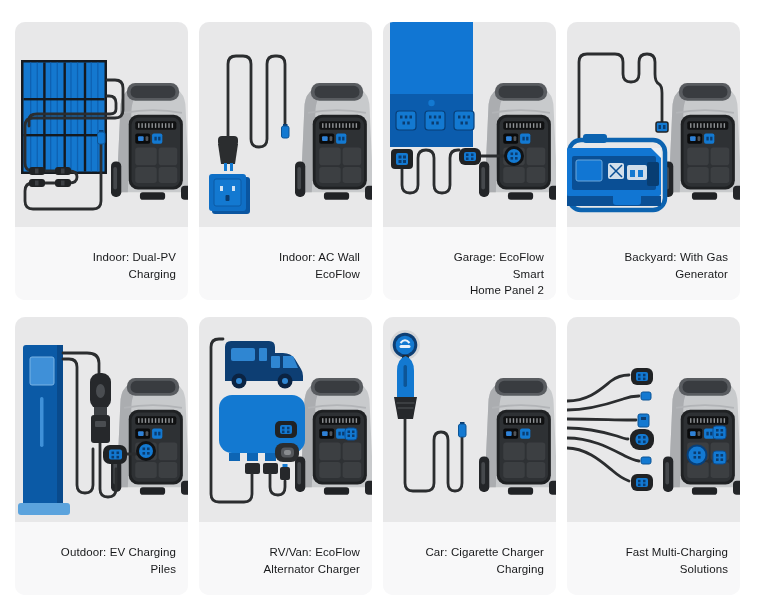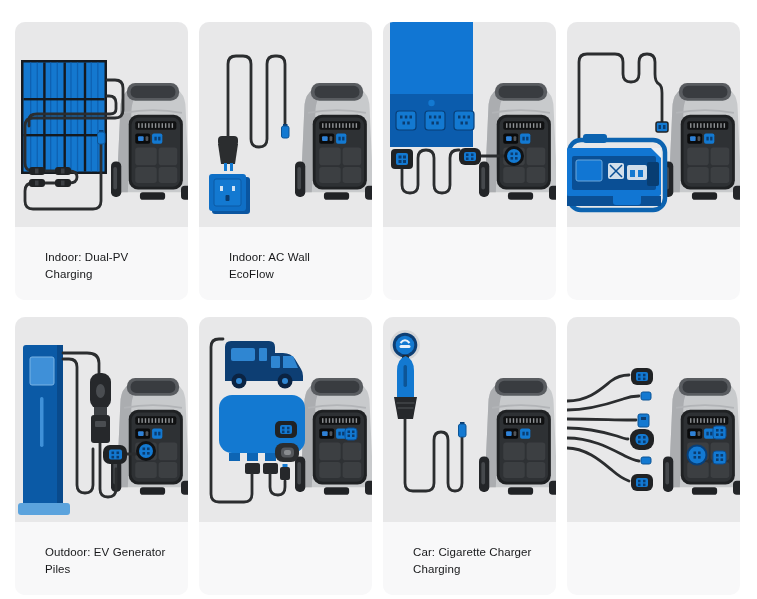--- a/index.html
+++ b/index.html
@@ -1,18 +1,18 @@
 <!DOCTYPE html>
 <html><head>
 <meta charset="utf-8">
 <style>
   html,body{margin:0;padding:0;background:#ffffff;}
   body{width:757px;height:599px;overflow:hidden;font-family:"Liberation Sans","DejaVu Sans",sans-serif;}
   .grid{box-sizing:border-box;padding:22px 15px 0 15px;display:grid;
-        grid-template-columns:repeat(4,173px);grid-auto-rows:278px;column-gap:11px;row-gap:17px;}
+        grid-template-columns:repeat(4,173px);grid-auto-rows:278px;column-gap:11px;row-gap:17px;text-align:right;}
   figure.card{margin:0;border-radius:10px;overflow:hidden;display:flex;flex-direction:column;background:#f8f8f9;}
   .art{height:205px;background:#e8e8e9;flex:none;}
   .art svg{display:block;}
   figcaption.cap{flex:1;box-sizing:border-box;padding:22px 12px 0 30px;background:#f8f8f9;
         font-size:11.5px;line-height:16.5px;font-weight:500;color:#17181a;letter-spacing:.1px;white-space:pre-line;}
   .cable{fill:none;stroke:#2b2d2f;stroke-width:2.8;stroke-linecap:round;stroke-linejoin:round;}
   .dots{fill:#0a3c70;}
 </style>
 </head>
 <body>
@@ -195,20 +195,23 @@
         <g>
           <circle cx="131" cy="134" r="10" fill="#111315"></circle>
           <circle cx="131" cy="134" r="7" fill="#1379d1"></circle>
           <rect x="127.5" y="130.5" width="2.6" height="2.6" class="dots"></rect>
             <rect x="132" y="130.5" width="2.6" height="2.6" class="dots"></rect>
           <rect x="127.5" y="135" width="2.6" height="2.6" class="dots"></rect>
             <rect x="132" y="135" width="2.6" height="2.6" class="dots"></rect>
         </g>
       </svg>
     </div>
+    <figcaption class="cap">Garage: EcoFlow
+Smart
+Home Panel 2</figcaption>
   </figure>
 
   <figure class="card">
     <div class="art">
       <svg width="173" height="205" viewBox="0 0 173 205">
         <use href="#ps" x="96" y="55" width="84" height="126"></use>
         <path class="cable" d="M12,118 V40 Q12,32 20,32 H48 Q56,32 56,40 V52 Q56,60 64,60 Q72,60 72,52 V40 Q72,32 80,32 Q88,32 88,40 V52 Q88,60 92,62 Q95,64 95,71 V100"></path>
         <g>
           <rect x="89" y="100" width="12" height="10" rx="2" fill="#1379d1" stroke="#202224" stroke-width="1.5"></rect>
           <rect x="91.5" y="103" width="2.5" height="4" class="dots"></rect>
@@ -225,20 +228,22 @@
           <path d="M43,31 L55,43 M55,31 L43,43" stroke="#0a4f95" stroke-width="1.5"></path>
           <rect x="60" y="31" width="20" height="15" rx="2" fill="#cfdce9"></rect>
           <rect x="63" y="36" width="5" height="7" fill="#1379d1"></rect>
             <rect x="71" y="36" width="5" height="7" fill="#1379d1"></rect>
           <rect x="80" y="28" width="12" height="24" rx="2" fill="#083d72"></rect>
           <rect x="0" y="62" width="94" height="10" fill="#0a4f95"></rect>
           <rect x="46" y="56" width="28" height="15" rx="3" fill="#1176d3"></rect>
         </g>
       </svg>
     </div>
+    <figcaption class="cap">Backyard: With Gas
+Generator</figcaption>
   </figure>
 
   <figure class="card">
     <div class="art">
       <svg width="173" height="205" viewBox="0 0 173 205">
         <use href="#ps" x="96" y="55" width="84" height="126"></use>
         <g>
           <rect x="8" y="28" width="40" height="162" rx="3" fill="#0b5aa6"></rect>
           <rect x="42" y="28" width="6" height="162" fill="#094a8c"></rect>
           <rect x="15" y="40" width="24" height="28" rx="2" fill="#3f90d8" stroke="#7ab3e4"></rect>
@@ -269,21 +274,21 @@
         <g>
           <circle cx="131" cy="134" r="10" fill="#111315"></circle>
           <circle cx="131" cy="134" r="7" fill="#1379d1"></circle>
           <rect x="127.5" y="130.5" width="2.6" height="2.6" class="dots"></rect>
             <rect x="132" y="130.5" width="2.6" height="2.6" class="dots"></rect>
           <rect x="127.5" y="135" width="2.6" height="2.6" class="dots"></rect>
             <rect x="132" y="135" width="2.6" height="2.6" class="dots"></rect>
         </g>
       </svg>
     </div>
-    <figcaption class="cap">Outdoor: EV Generator
+    <figcaption class="cap">Outdoor: EV Charging
 Piles</figcaption>
   </figure>
 
   <figure class="card">
     <div class="art">
       <svg width="173" height="205" viewBox="0 0 173 205">
         <use href="#ps" x="96" y="55" width="84" height="126"></use>
         <g transform="translate(20,12)">
           <path d="M6,40 V18 Q6,12 12,12 H50 Q56,12 56,18 V24 H64 Q72,24 76,30 L82,40 Q84,43 84,47 V52 H6 Z" fill="#0d3e73"></path>
           <rect x="12" y="19" width="24" height="13" rx="2" fill="#2f86d2"></rect>
@@ -327,20 +332,22 @@
         </g>
         <g>
           <rect x="146" y="111" width="12" height="12" rx="3" fill="#1379d1" stroke="#0a4f95"></rect>
           <rect x="148.5" y="113.5" width="2.5" height="2.5" class="dots"></rect>
             <rect x="153" y="113.5" width="2.5" height="2.5" class="dots"></rect>
           <rect x="148.5" y="117.5" width="2.5" height="2.5" class="dots"></rect>
             <rect x="153" y="117.5" width="2.5" height="2.5" class="dots"></rect>
         </g>
       </svg>
     </div>
+    <figcaption class="cap">RV/Van: EcoFlow
+Alternator Charger</figcaption>
   </figure>
 
   <figure class="card">
     <div class="art">
       <svg width="173" height="205" viewBox="0 0 173 205">
         <use href="#ps" x="96" y="55" width="84" height="126"></use>
         <g>
           <circle cx="22" cy="28" r="15" fill="#d4d5d7"></circle>
           <circle cx="22" cy="28" r="12.3" fill="#0d3e73"></circle>
           <circle cx="22" cy="28" r="9.3" fill="#1379d1"></circle>
@@ -413,15 +420,17 @@
           <rect x="149" y="141.4" width="2.6" height="2.6" class="dots"></rect>
             <rect x="153.5" y="141.4" width="2.6" height="2.6" class="dots"></rect>
           <circle cx="130" cy="138" r="9.5" fill="#1379d1" stroke="#083f78" stroke-width="2"></circle>
           <rect x="126.5" y="134.5" width="2.6" height="2.6" class="dots"></rect>
             <rect x="131" y="134.5" width="2.6" height="2.6" class="dots"></rect>
           <rect x="126.5" y="139" width="2.6" height="2.6" class="dots"></rect>
             <rect x="131" y="139" width="2.6" height="2.6" class="dots"></rect>
         </g>
       </svg>
     </div>
+    <figcaption class="cap">Fast Multi-Charging
+Solutions</figcaption>
   </figure>
 
 </div>
 
 </body></html>

